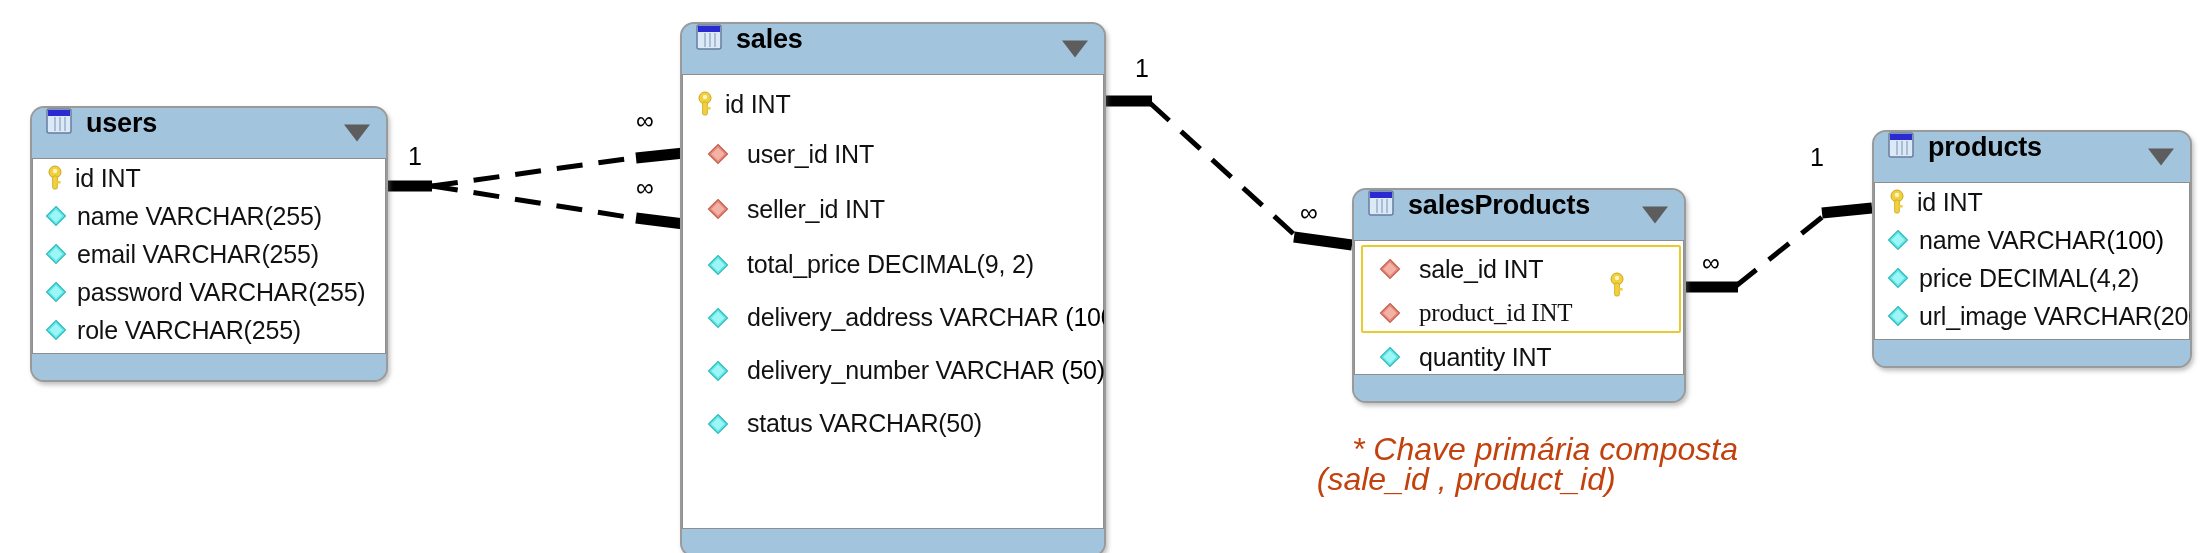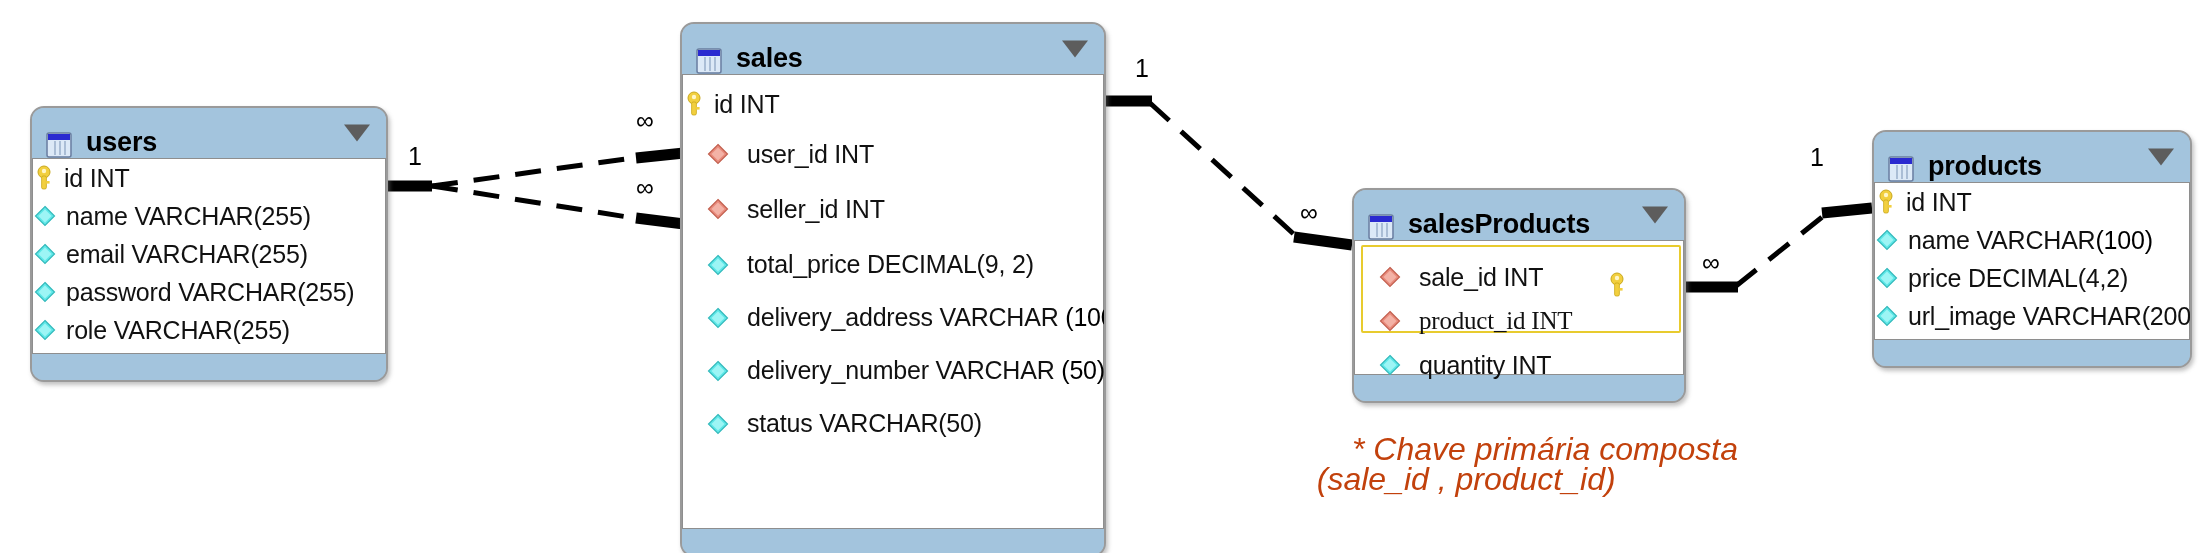--- a/index.html
+++ b/index.html
@@ -25,21 +25,21 @@
     border-radius: 14px;
     background: #a8c6de;
     border: 2px solid #9a9a9a;
     box-shadow: 2px 3px 4px rgba(120,120,120,0.45);
     overflow: hidden;
   }
   .tbl-header {
     height: 50px;
     background: #a3c4dd;
     display: flex;
-    align-items: flex-end;
+    align-items: flex-start;
     padding: 0 14px 0 14px;
     box-sizing: border-box;
     position: relative;
   }
   .tbl-title {
     font-weight: bold;
     font-size: 27px;
     color: #000;
     margin-left: 14px;
     letter-spacing: -0.2px;
@@ -67,21 +67,21 @@
   .tbl-footer {
     height: 26px;
     background: #a3c4dd;
   }
 
   
   .row {
     display: flex;
     align-items: center;
     height: 38px;
-    padding-left: 1px;
+    padding-left: 12px;
     box-sizing: border-box;
     position: relative;
   }
   .row.indent { padding-left: 24px; }
   .row-label {
     font-size: 25px;
     color: #111;
     margin-left: 10px;
     white-space: nowrap;
     letter-spacing: -0.2px;
@@ -336,21 +336,21 @@
           <rect x="2" y="2" width="22" height="6" fill="#2a2ad0"></rect>
           <rect x="2" y="8" width="22" height="16" fill="#dce9f7"></rect>
           <line x1="9" y1="9" x2="9" y2="23" stroke="#8fa7c4" stroke-width="1.3"></line>
           <line x1="14" y1="9" x2="14" y2="23" stroke="#8fa7c4" stroke-width="1.3"></line>
           <line x1="19" y1="9" x2="19" y2="23" stroke="#8fa7c4" stroke-width="1.3"></line>
         </svg>
       </span>
       <span class="tbl-title">salesProducts</span>
       <span class="caret"></span>
     </div>
-    <div class="tbl-body" style="height:135px; padding-top:14px;">
+    <div class="tbl-body" style="height:135px; padding-top:6px;">
 
       <div class="pk-frame" style="left:6px; top:4px; width:320px; height:88px;"></div>
       <span class="pk-frame-key" style="left:252px; top:31px;">
         <svg viewBox="0 0 20 26" width="20" height="26">
           <circle cx="10" cy="7" r="6" fill="#f2cf3e" stroke="#c9a81c" stroke-width="1"></circle>
           <circle cx="10" cy="6" r="2.2" fill="#fff6c8"></circle>
           <rect x="7.6" y="11" width="4.8" height="13" rx="1.6" fill="#f2cf3e" stroke="#c9a81c" stroke-width="0.8"></rect>
           <rect x="12.2" y="16" width="3.4" height="2.6" fill="#f2cf3e"></rect>
         </svg>
       </span>

